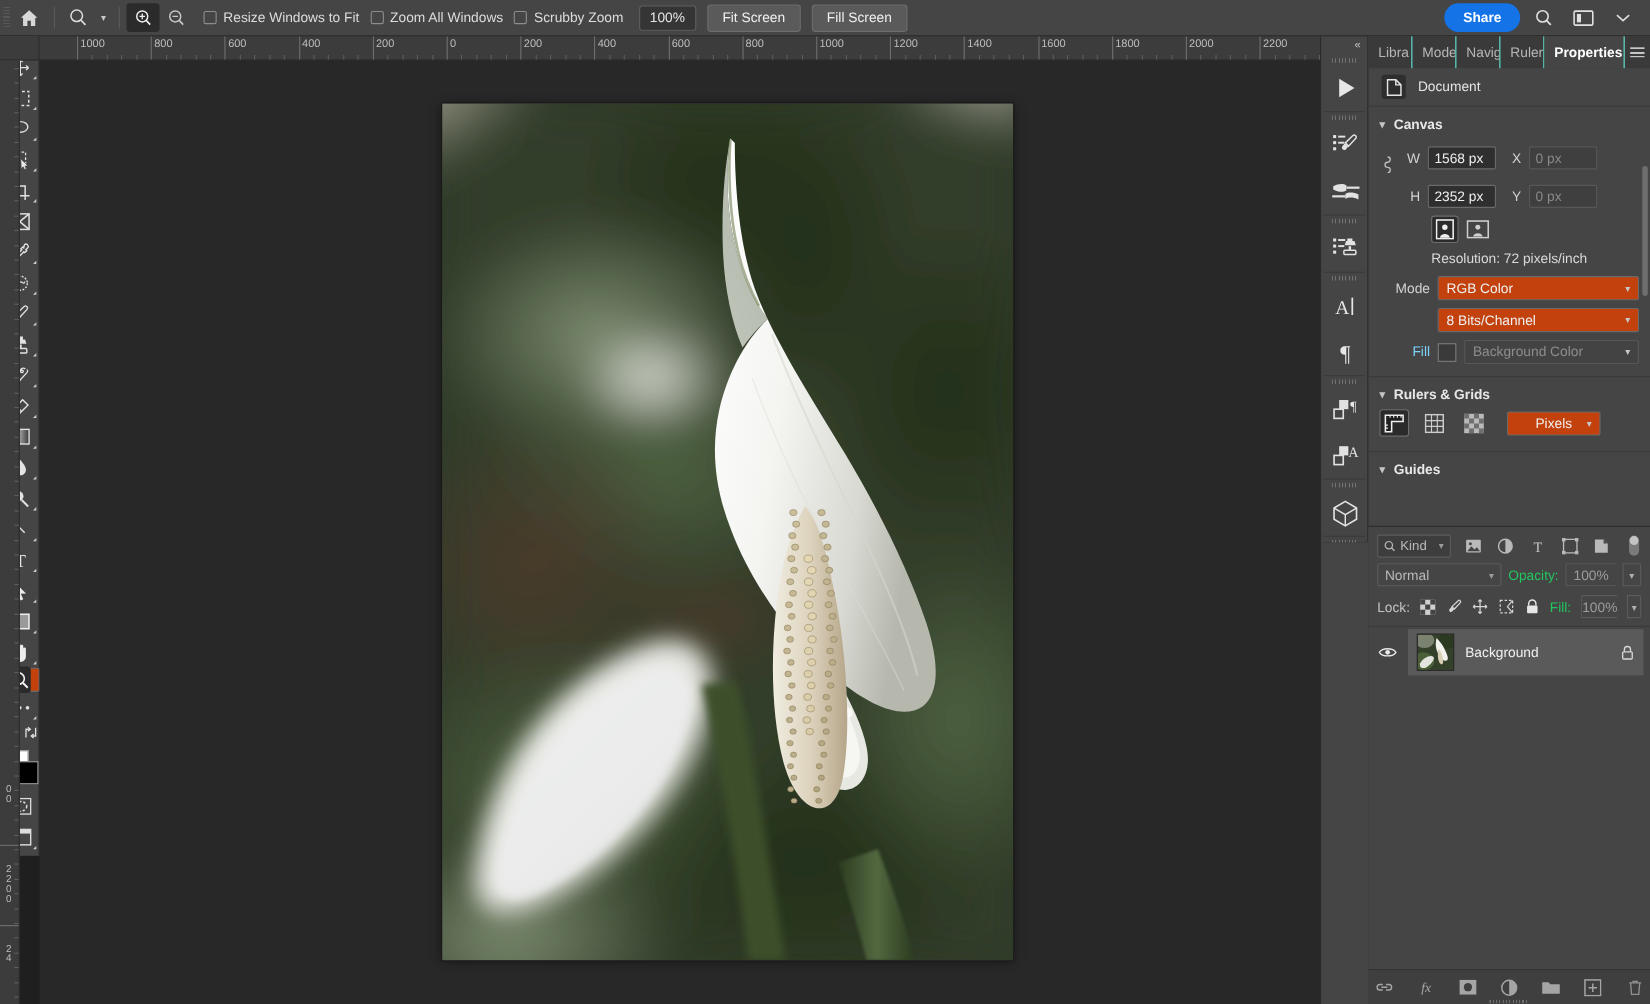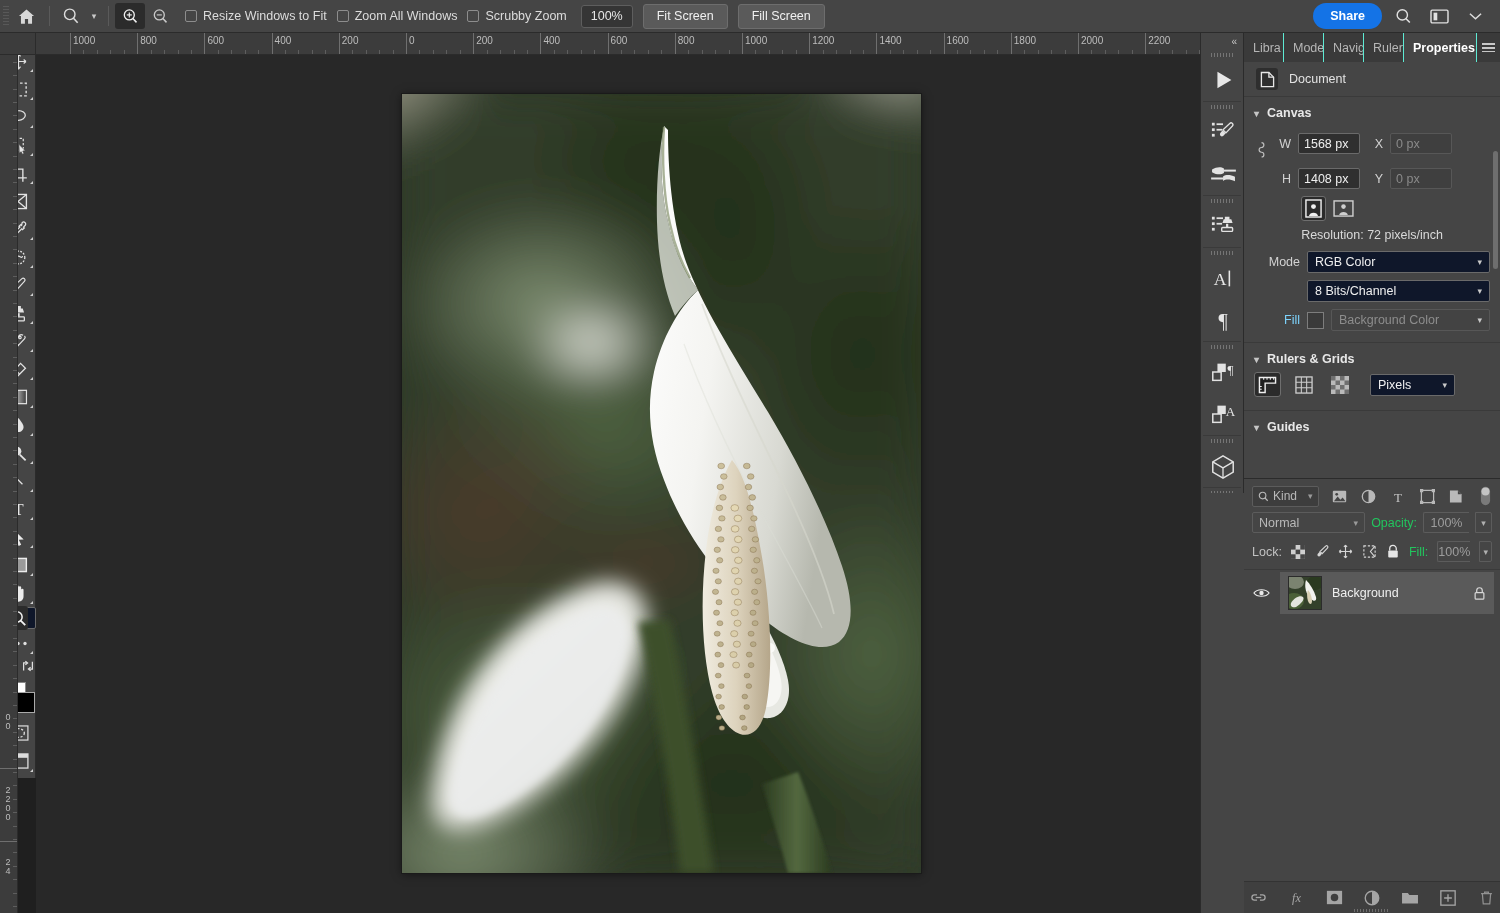--- a/index.html
+++ b/index.html
@@ -132,21 +132,21 @@
     height:21px; width:62px; background:#2f2f2f; border:1px solid #6a6a6a; border-radius:2px;
     display:flex; align-items:center; padding:0 5px; font-size:12.5px; color:#efefef;
   }
   .fld.dim { color:#8a8a8a; border-color:#575757; background:#3f3f3f;}
   .linkicon { width:14px; display:flex; align-items:center; justify-content:center; }
   .orient { display:flex; gap:5px; padding-left:57px; margin-bottom:7px;}
   .orbtn { width:25px; height:25px; border-radius:3px; display:flex; align-items:center; justify-content:center; }
   .orbtn.on { background:#2b2b2b; border:1px solid #6e6e6e; }
   .res-line { text-align:center; font-size:12.5px; color:#d9d9d9; margin:3px 0 9px; }
   .sel {
-    height:22px; background:#0f172a; border:1px solid #6a6a6a; border-radius:2px;
+    height:22px; background:#c2410c; border:1px solid #6a6a6a; border-radius:2px;
     display:flex; align-items:center; padding:0 7px; font-size:12.5px; color:#efefef; position:relative;
   }
   .sel .sc { position:absolute; right:7px; font-size:9px; color:#c8c8c8;}
   .sel.dim { color:#8d8d8d; border-color:#575757; background:#434343;}
   .fillbox { width:17px; height:17px; background:#3a3a3a; border:1px solid #7d7d7d; }
   .gr-icons { display:flex; gap:9px; padding:0 10px 9px; align-items:center;}
   .gico { width:27px; height:25px; border-radius:3px; display:flex; align-items:center; justify-content:center;}
   .gico.on { background:#2b2b2b; border:1px solid #6e6e6e; }
 
   .panel-scrollbar { position:absolute; right:2px; top:118px; width:5px; height:118px; background:#6e6e6e; border-radius:3px;}
@@ -1078,21 +1078,21 @@
         </span>
         <span class="fld-lab">W</span>
         <span class="fld">1568 px</span>
         <span class="fld-lab">X</span>
         <span class="fld dim">0 px</span>
       </div>
 
       <div class="row">
         <span class="linkicon"></span>
         <span class="fld-lab">H</span>
-        <span class="fld">1408 px</span>
+        <span class="fld">2352 px</span>
         <span class="fld-lab">Y</span>
         <span class="fld dim">0 px</span>
       </div>
 
       <div class="orient">
         <span class="orbtn on">
           <svg width="17" height="19" viewBox="0 0 18 20">
               <rect x="1" y="1" width="16" height="18" fill="none" stroke="#f0f0f0" stroke-width="1.5"></rect>
               <circle cx="9" cy="8" r="2.6" fill="#f0f0f0"></circle>
               <path d="M4.2 18 C4.8 13.2 13.2 13.2 13.8 18 Z" fill="#f0f0f0"></path>
@@ -1165,21 +1165,21 @@
                 <rect x="9" y="0" width="4.5" height="4.5"></rect>
                 <rect x="4.5" y="4.5" width="4.5" height="4.5"></rect>
                 <rect x="13.5" y="4.5" width="4.5" height="4.5"></rect>
                 <rect x="0" y="9" width="4.5" height="4.5"></rect>
                 <rect x="9" y="9" width="4.5" height="4.5"></rect>
                 <rect x="4.5" y="13.5" width="4.5" height="4.5"></rect>
                 <rect x="13.5" y="13.5" width="4.5" height="4.5"></rect>
               </g>
             </svg>
         </span>
-        <span class="sel" style="width:85px;margin-left:8px;">
+        <span class="sel" style="width:85px;margin-left:8px;justify-content:center;">
           <span>Pixels</span>
           <span class="sc">▾</span>
         </span>
       </div>
     </div>
 
     <div class="sect" style="padding-bottom:14px;">
       <div class="sect-title" style="padding-bottom:0;">
         <span class="chev">▾</span>
         <span>Guides</span>

